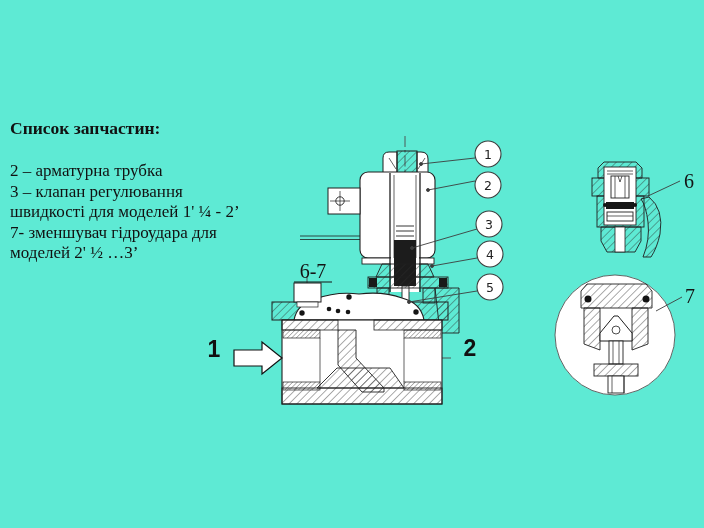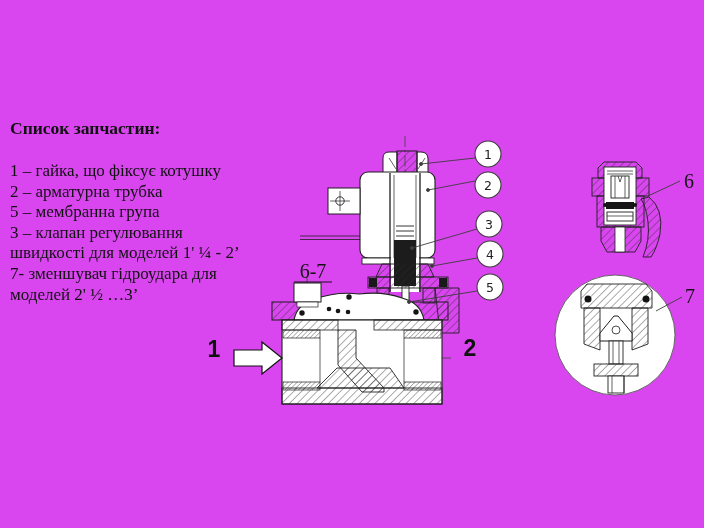--- a/index.html
+++ b/index.html
@@ -1,37 +1,35 @@
 <!DOCTYPE html>
 <html><head>
 <meta charset="utf-8">
 <style>
   html,body{margin:0;padding:0;background:#ffffff;}
   .page{
-    position:relative;width:704px;height:528px;background:#d946ef;
+    position:relative;width:704px;height:528px;background:#5eead4;
     overflow:hidden;font-family:"Liberation Serif",serif;color:#111;
   }
   .parts{position:absolute;left:10px;top:118px;width:260px;}
   .parts-title{font-weight:bold;font-size:17.5px;line-height:20px;margin:0 0 23px 0;white-space:nowrap;}
   .parts-line{font-size:17px;line-height:20.6px;white-space:nowrap;}
   svg.drawing{position:absolute;left:0;top:0;}
   .lblSerif{font-family:"Liberation Serif",serif;font-size:20px;fill:#141414;}
   .lblBold{font-family:"Liberation Sans",sans-serif;font-weight:bold;font-size:23px;fill:#111;}
   .lblCallout{font-family:"DejaVu Sans",sans-serif;font-size:12.5px;fill:#222;}
 </style>
 </head>
 <body>
 
 <div class="page">
 
   <div class="parts">
     <div class="parts-title">Список запчастин:</div>
-    <div class="parts-line">1 – гайка, що фіксує котушку</div>
     <div class="parts-line">2 – арматурна трубка</div>
-    <div class="parts-line">5 – мембранна група</div>
     <div class="parts-line">3 – клапан регулювання</div>
     <div class="parts-line">швидкості для моделей 1' ¼ - 2’</div>
     <div class="parts-line">7- зменшувач гідроудара для</div>
     <div class="parts-line">моделей 2' ½ …3’</div>
   </div>
 
   <svg class="drawing" width="704" height="528" viewBox="0 0 704 528">
     <defs>
       <pattern id="hatch" width="5.5" height="5.5" patternUnits="userSpaceOnUse" patternTransform="rotate(45)">
         <line x1="0" y1="0" x2="0" y2="5.5" stroke="#2d2d2d" stroke-width="0.8"></line>

